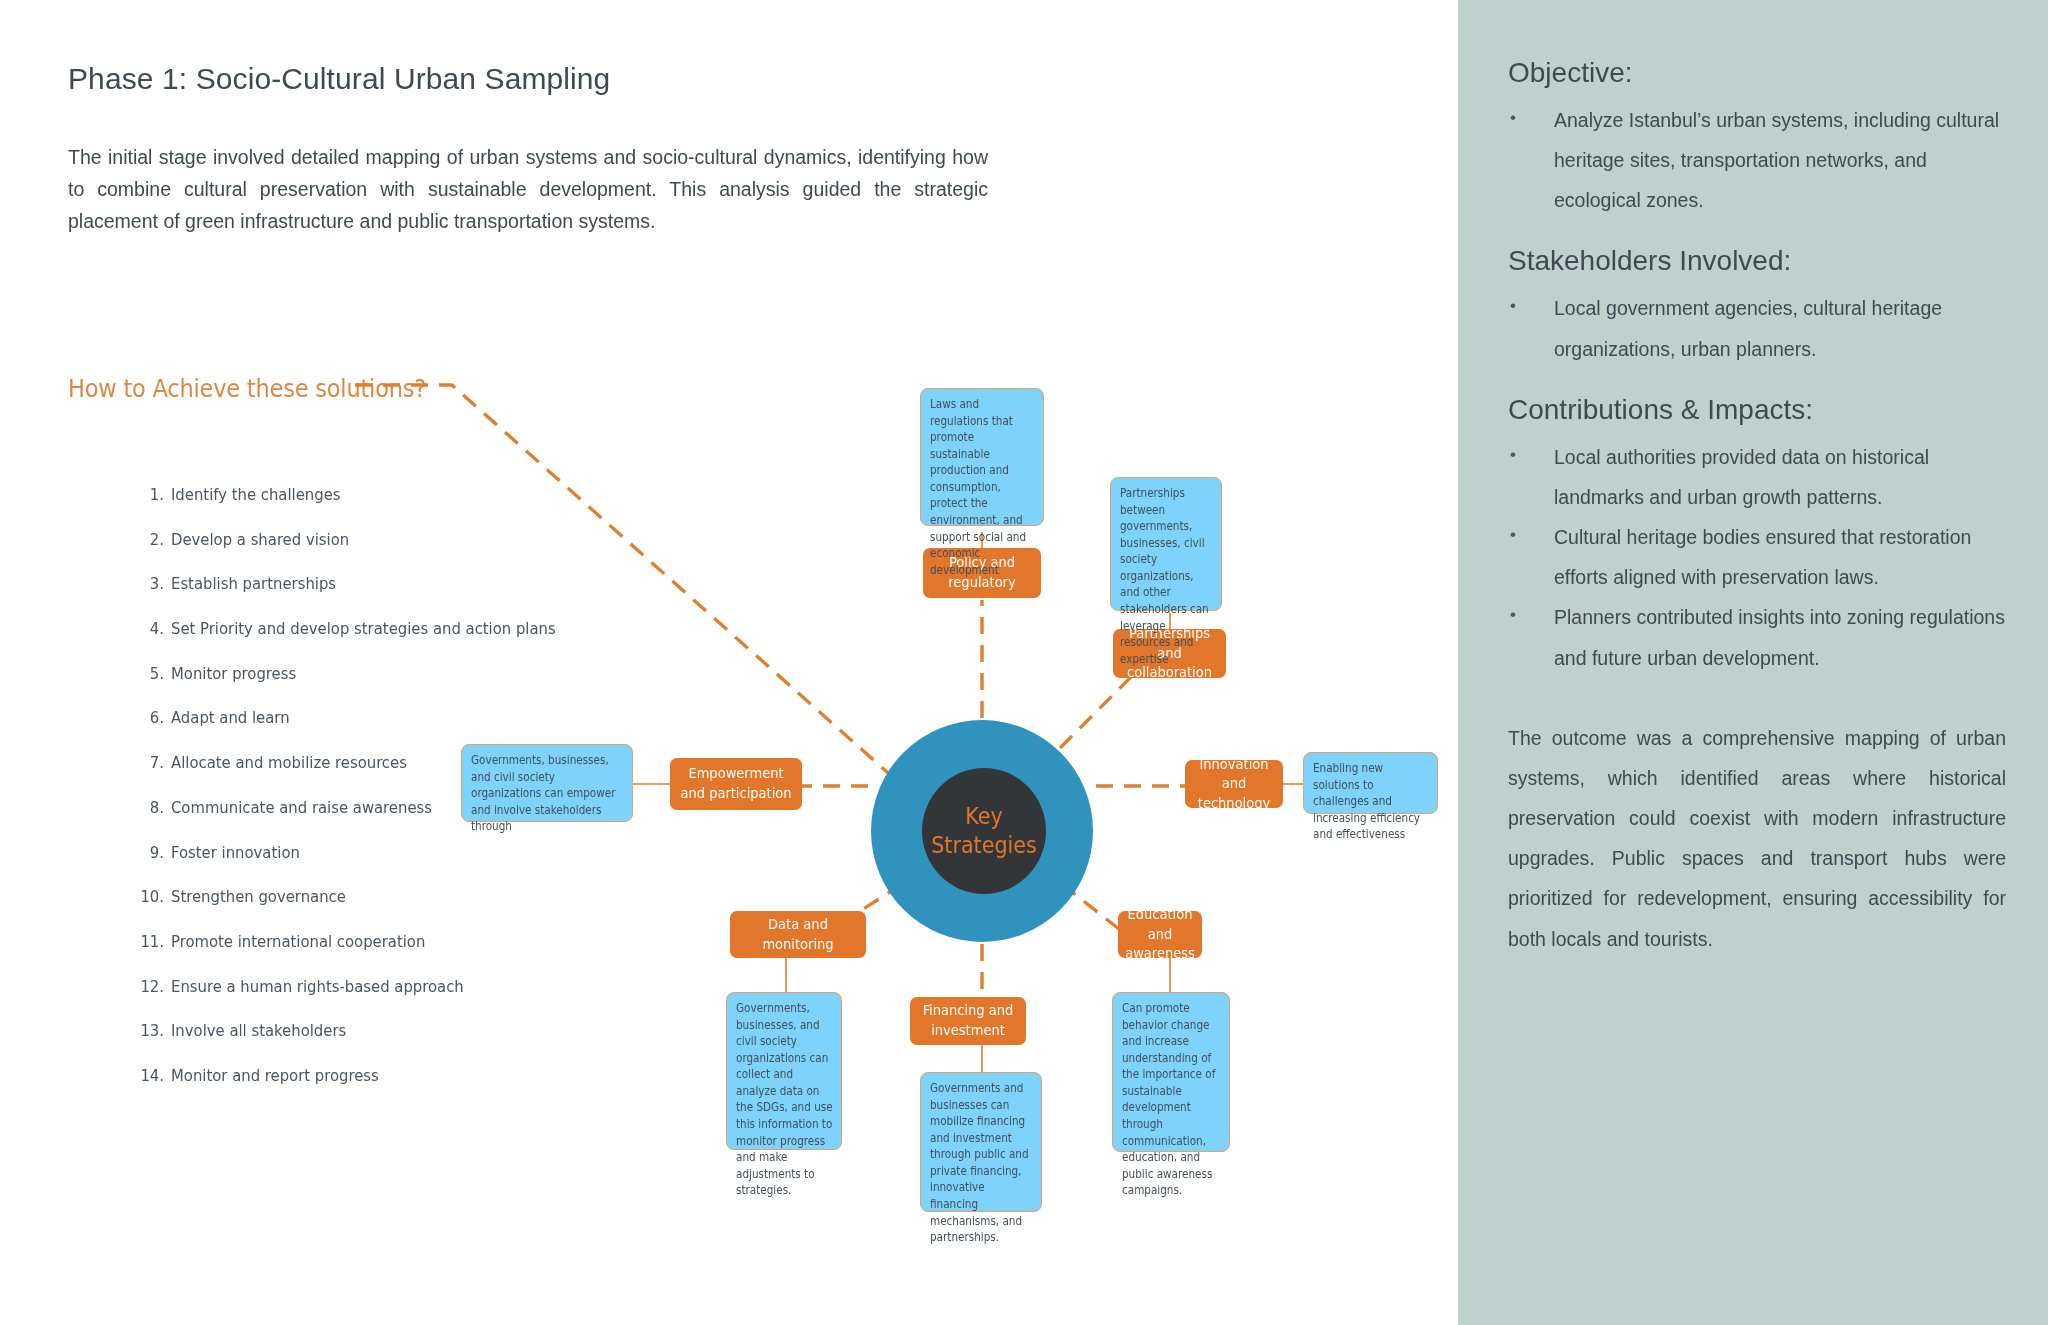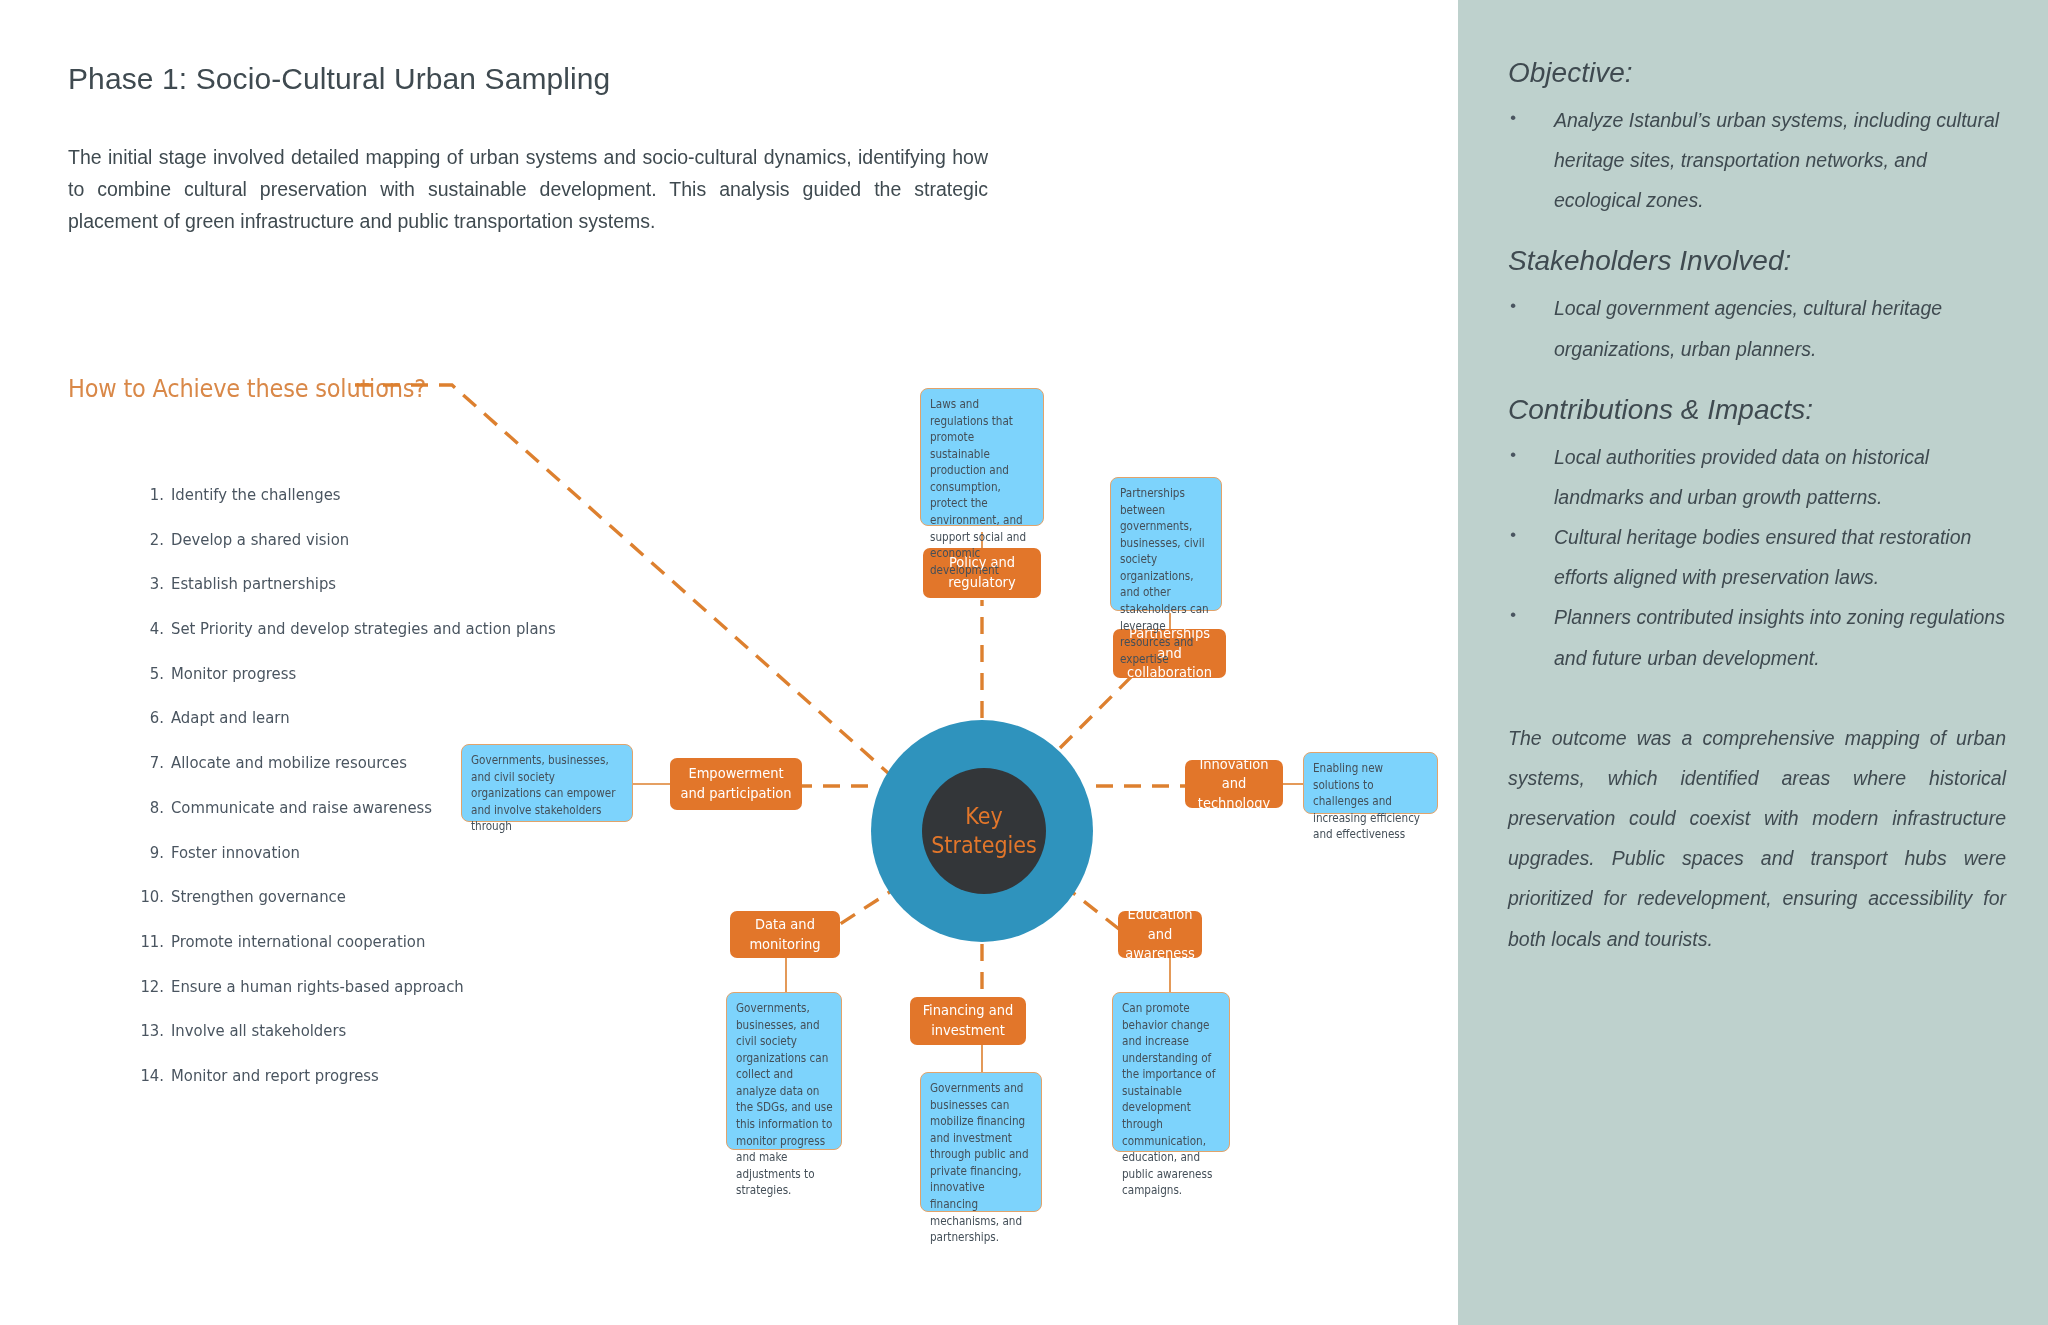--- a/index.html
+++ b/index.html
@@ -80,21 +80,21 @@
     background:#333639;
     display:flex; align-items:center; justify-content:center;
     text-align:center;
     color:#e2762a; font-size:23px; line-height:1.28;
     font-family:"DejaVu Sans Condensed","Liberation Sans Narrow","Liberation Sans",sans-serif;
   }
 
   
   #sidebar {
     position:absolute; left:1458px; top:0; width:590px; height:1325px;
-    background:#bed1cd; padding:52px 42px 0 50px;font-style:italic;
+    background:#bed1cd; padding:52px 42px 0 50px;
   }
   .sb-heading {
     font-size:28px; color:#3f4a50; font-weight:400; margin:0 0 6px 0; line-height:1.5;
   }
   .sb-bullet { display:flex; margin:0 0 0 0; }
   .sb-bullet .dot {
     width:46px; flex:0 0 46px; color:#4a5560; font-size:17px; line-height:2.06; padding-left:2px;
   }
   .sb-bullet .txt {
     flex:1; font-size:19.5px; color:#3f4a50; line-height:2.06;
@@ -176,21 +176,21 @@
 
     <div class="node" style="left:1185px; top:760px; width:98px; height:48px;">Innovation and technology</div>
     <div class="desc" style="left:1303px; top:752px; width:135px; height:62px;">Enabling new solutions to challenges and increasing efficiency and effectiveness</div>
 
     <div class="node" style="left:1118px; top:911px; width:84px; height:47px;">Education and awareness</div>
     <div class="desc" style="left:1112px; top:992px; width:118px; height:160px;">Can promote behavior change and increase understanding of the importance of sustainable development through communication, education, and public awareness campaigns.</div>
 
     <div class="node" style="left:910px; top:997px; width:116px; height:48px;">Financing and investment</div>
     <div class="desc" style="left:920px; top:1072px; width:122px; height:140px;">Governments and businesses can mobilize financing and investment through public and private financing, innovative financing mechanisms, and partnerships.</div>
 
-    <div class="node" style="left:730px; top:911px; width:110px; height:47px;">Data and monitoring</div>
+    <div class="node" style="left:730px; top:911px; width:136px; height:47px;">Data and monitoring</div>
     <div class="desc" style="left:726px; top:992px; width:116px; height:158px;">Governments, businesses, and civil society organizations can collect and analyze data on the SDGs, and use this information to monitor progress and make adjustments to strategies.</div>
 
     <div class="node" style="left:670px; top:758px; width:132px; height:52px;">Empowerment and participation</div>
     <div class="desc" style="left:461px; top:744px; width:172px; height:78px;">Governments, businesses, and civil society organizations can empower and involve stakeholders through</div>
 
   </div>
 
   <div id="sidebar">
 
     <div class="sb-heading">Objective:</div>

